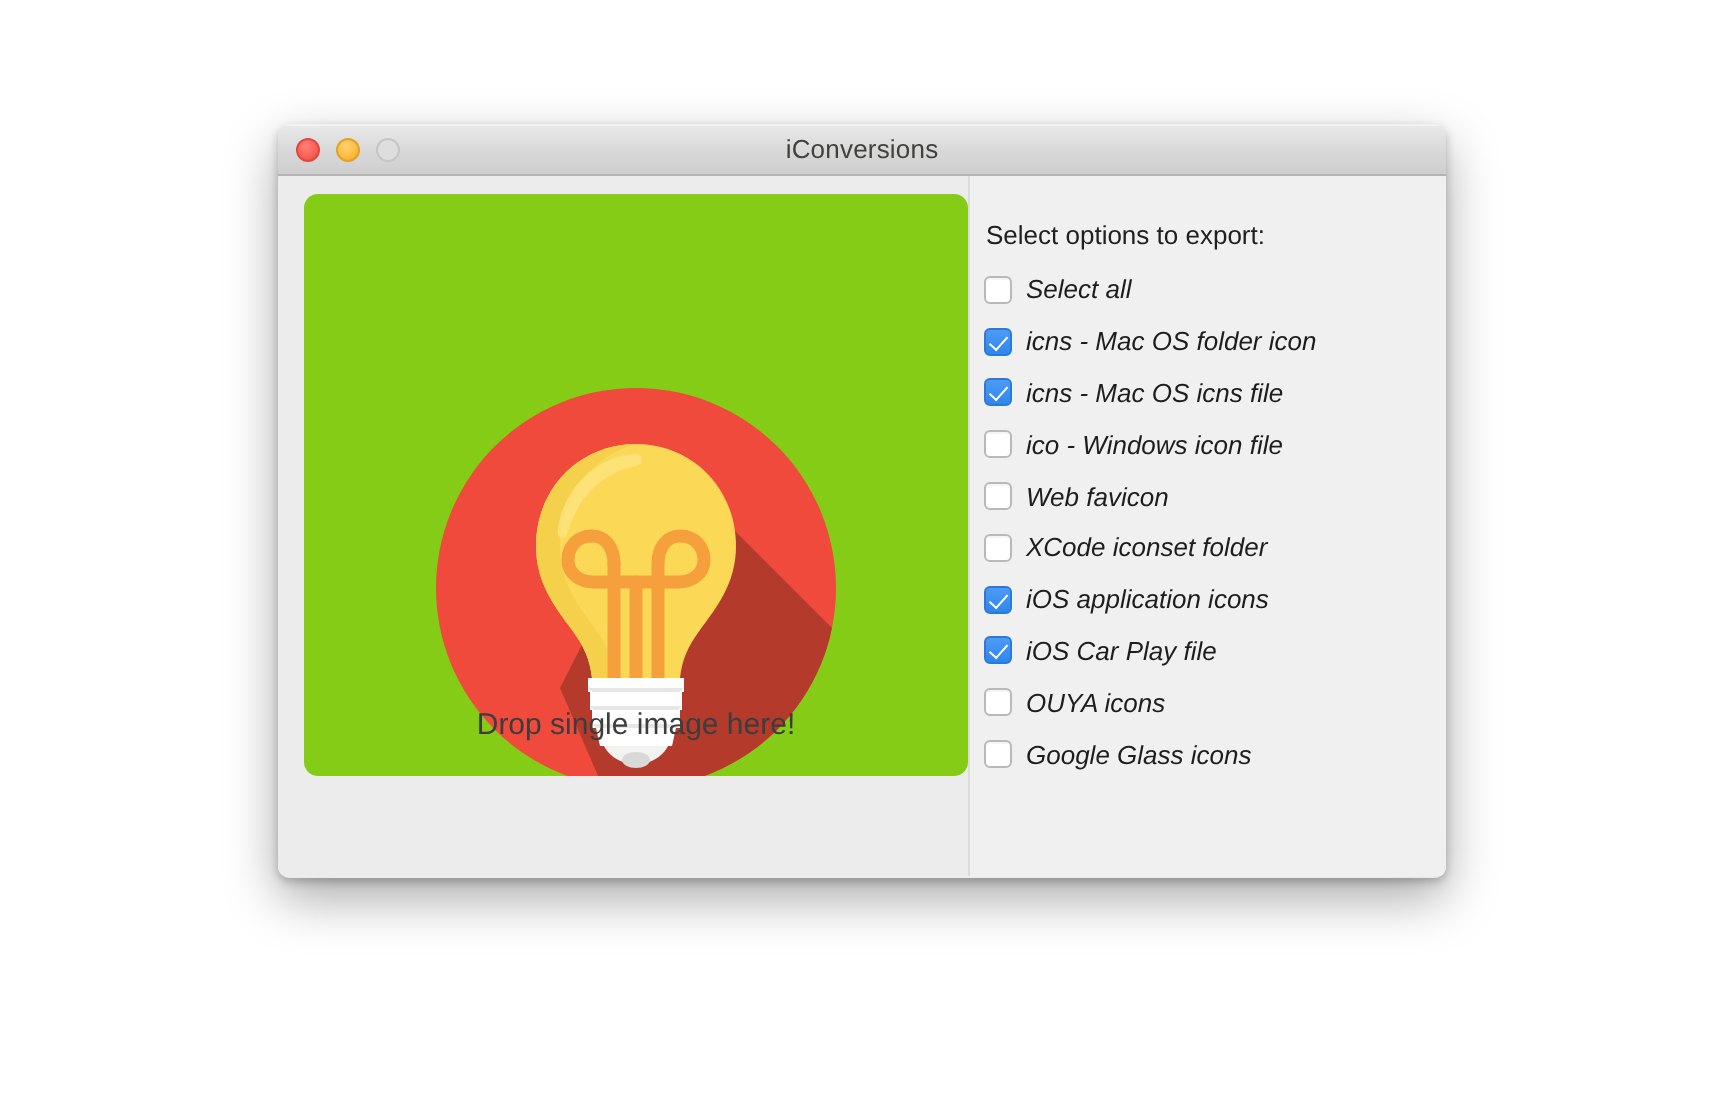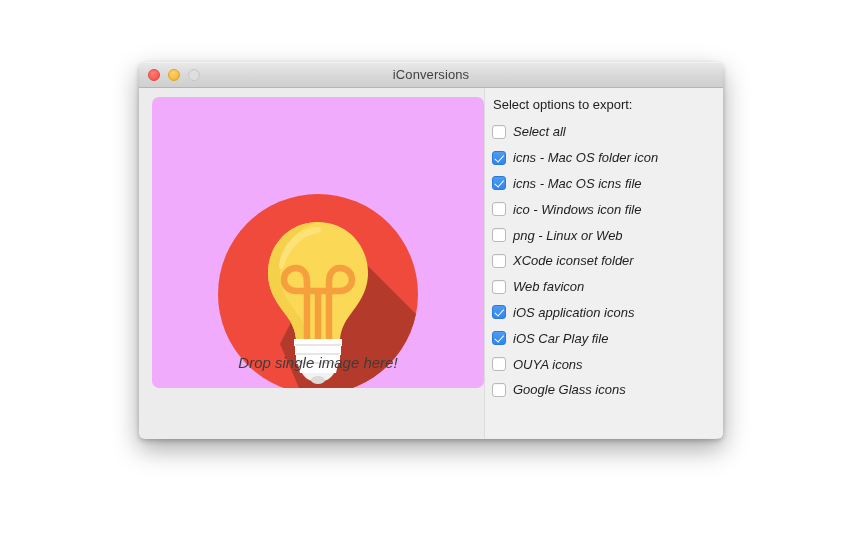--- a/index.html
+++ b/index.html
@@ -85,25 +85,24 @@
   
   #dropzone-pane {
     width: 345px;
     position: relative;
     padding: 9px 0 0 13px;
     box-sizing: border-box;
   }
   #dropzone {
     width: 332px;
     height: 291px;
-    background: #f0abfc;
+    background: #84cc16;
     border-radius: 7px;
     position: relative;
     overflow: hidden;
-    font-style: italic;
   }
   #dropzone-label {
     position: absolute;
     left: 0;
     right: 0;
     bottom: 17px;
     text-align: center;
     font-size: 15px;
     color: #3d3d3d;
   }
@@ -114,21 +113,21 @@
     transform: translateX(-50%);
     width: 200px;
     height: 200px;
   }
 
   
   #options-pane {
     flex: 1;
     background: #f0f0f0;
     border-left: 1px solid #dcdcdc;
-    padding: 9px 0 0 7px;
+    padding: 22px 0 0 7px;
     box-sizing: border-box;
   }
   #options-heading {
     font-size: 13px;
     color: #202020;
     margin: 0 0 7px 1px;
   }
   .option-row {
     display: flex;
     align-items: center;
@@ -244,33 +243,29 @@
       <div class="option-row">
         <div class="checkbox on"></div>
         <div class="option-label">icns - Mac OS icns file</div>
       </div>
 
       <div class="option-row">
         <div class="checkbox off"></div>
         <div class="option-label">ico - Windows icon file</div>
       </div>
 
-      <div class="option-row">
-        <div class="checkbox off"></div>
-        <div class="option-label">png - Linux or Web</div>
+
+      <div class="option-row">
+        <div class="checkbox off"></div>
+        <div class="option-label">Web favicon</div>
       </div>
 
       <div class="option-row">
         <div class="checkbox off"></div>
         <div class="option-label">XCode iconset folder</div>
-      </div>
-
-      <div class="option-row">
-        <div class="checkbox off"></div>
-        <div class="option-label">Web favicon</div>
       </div>
 
       <div class="option-row">
         <div class="checkbox on"></div>
         <div class="option-label">iOS application icons</div>
       </div>
 
 
       <div class="option-row">
         <div class="checkbox on"></div>

